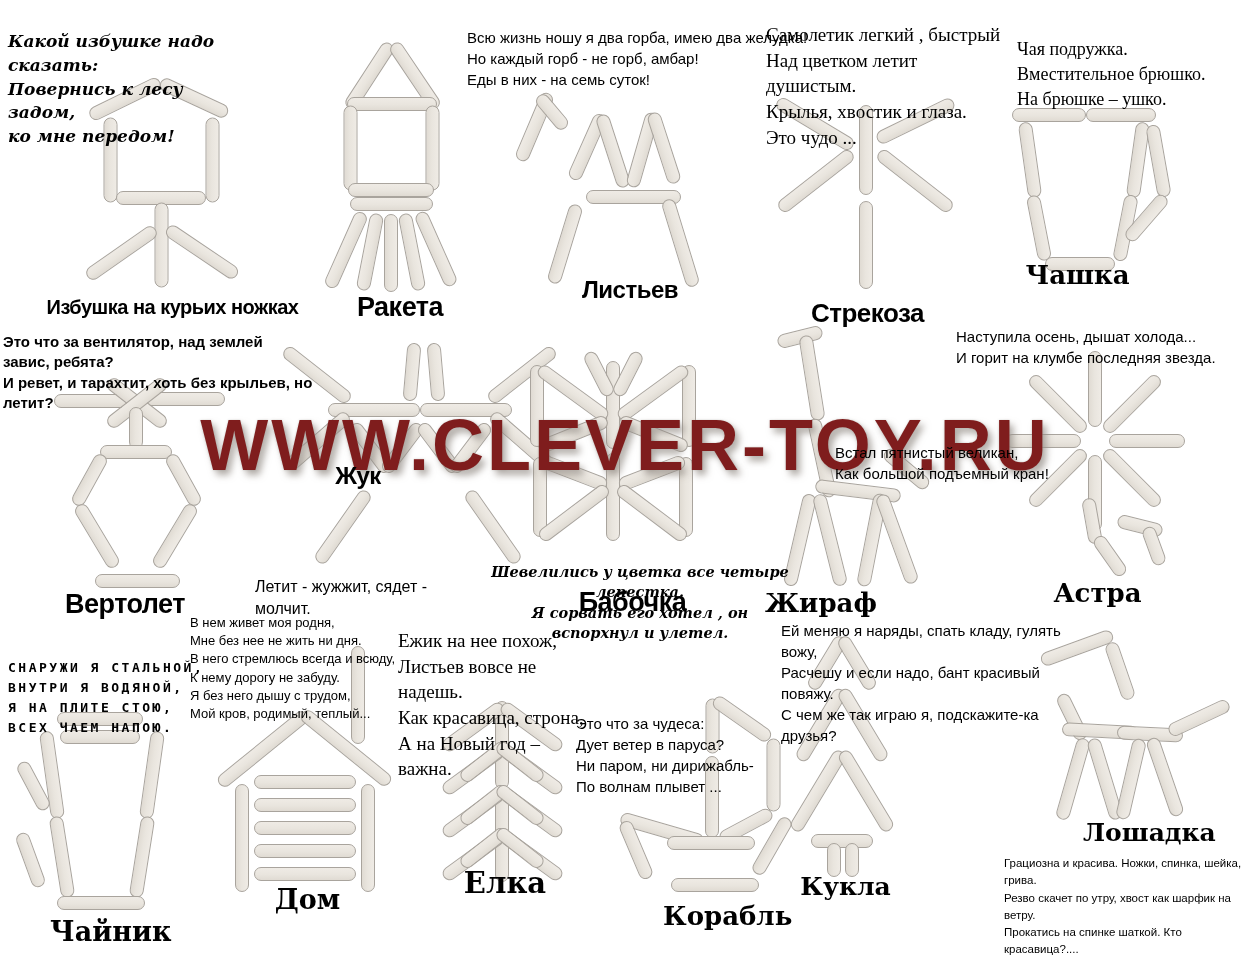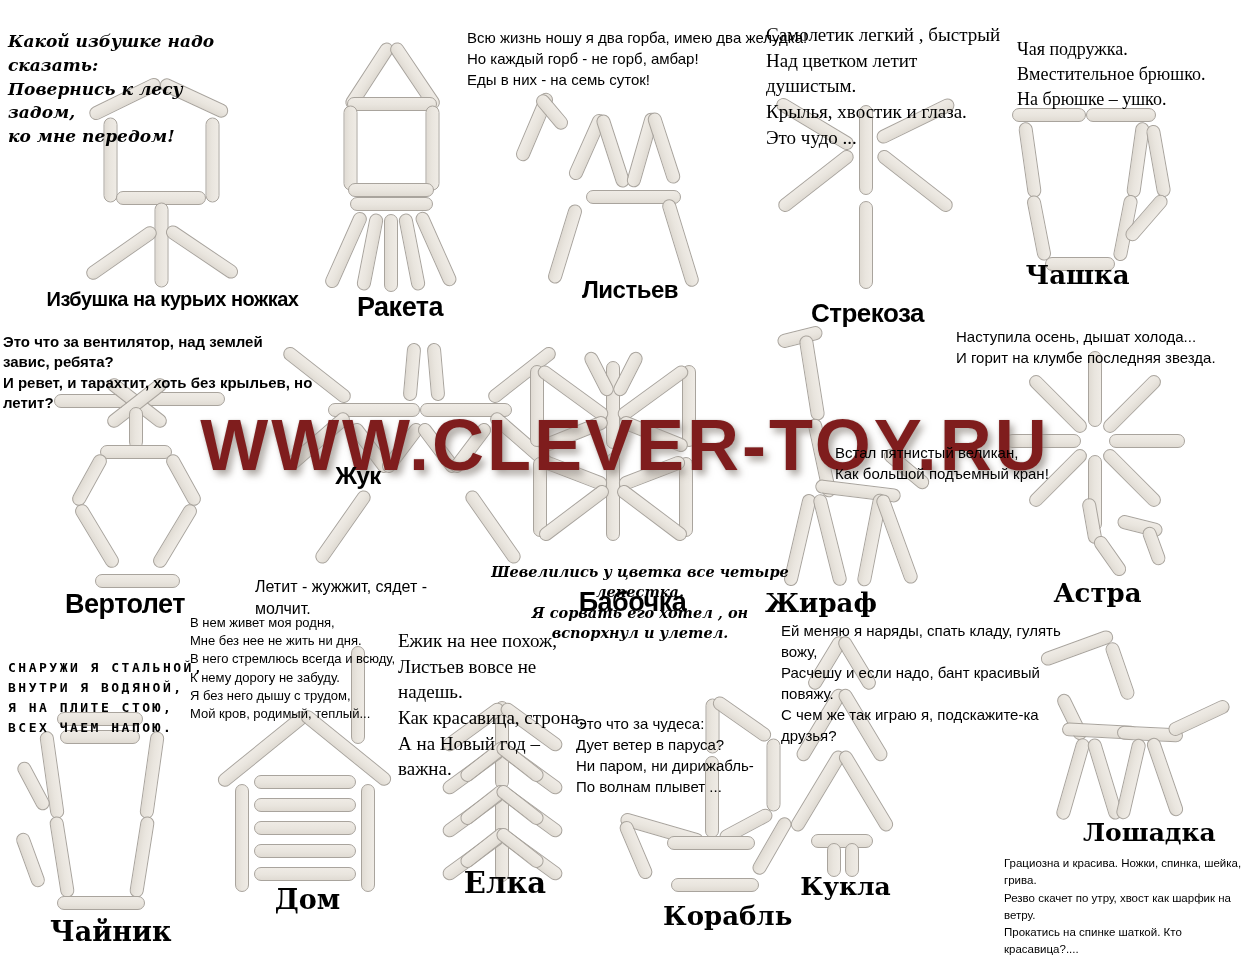--- a/index.html
+++ b/index.html
@@ -277,21 +277,21 @@
 Расчешу и если надо, бант красивый повяжу.
 С чем же так играю я, подскажите-ка друзья?</div>
   <div class="riddle f-sans" style="left:576px;top:713px;width:190px">Это что за чудеса:
 Дует ветер в паруса?
 Ни паром, ни дирижабль-
 По волнам плывет ...</div>
   <div class="riddle f-sans" style="left:1004px;top:855px;width:240px;font-size:11.5px;line-height:1.5">Грациозна и красива. Ножки, спинка, шейка, грива.
 Резво скачет по утру, хвост как шарфик на ветру.
 Прокатись на спинке шаткой. Кто красавица?....</div>
 
-  <div class="label l-sans" style="left:40px;top:288px;width:265px;font-size:20px">Избушка на курьих ножках</div>
+  <div class="label l-sans" style="left:40px;top:296px;width:265px;font-size:20px">Избушка на курьих ножках</div>
   <div class="label l-sans" style="left:330px;top:292px;width:140px;font-size:27px">Ракета</div>
   <div class="label l-sans" style="left:560px;top:276px;width:140px;font-size:24px">Листьев</div>
   <div class="label l-sans" style="left:795px;top:298px;width:145px;font-size:26px">Стрекоза</div>
   <div class="label l-serif" style="left:1020px;top:260px;width:115px;font-size:26px">Чашка</div>
   <div class="label l-sans" style="left:60px;top:589px;width:130px;font-size:27px">Вертолет</div>
   <div class="label l-sans" style="left:318px;top:462px;width:80px;font-size:24px">Жук</div>
   <div class="label l-sans" style="left:570px;top:587px;width:125px;font-size:27px">Бабочка</div>
   <div class="label l-serif" style="left:765px;top:588px;width:95px;font-size:26px">Жираф</div>
   <div class="label l-serif" style="left:1050px;top:578px;width:95px;font-size:26px">Астра</div>
   <div class="label l-serif" style="left:50px;top:916px;width:105px;font-size:27px">Чайник</div>

